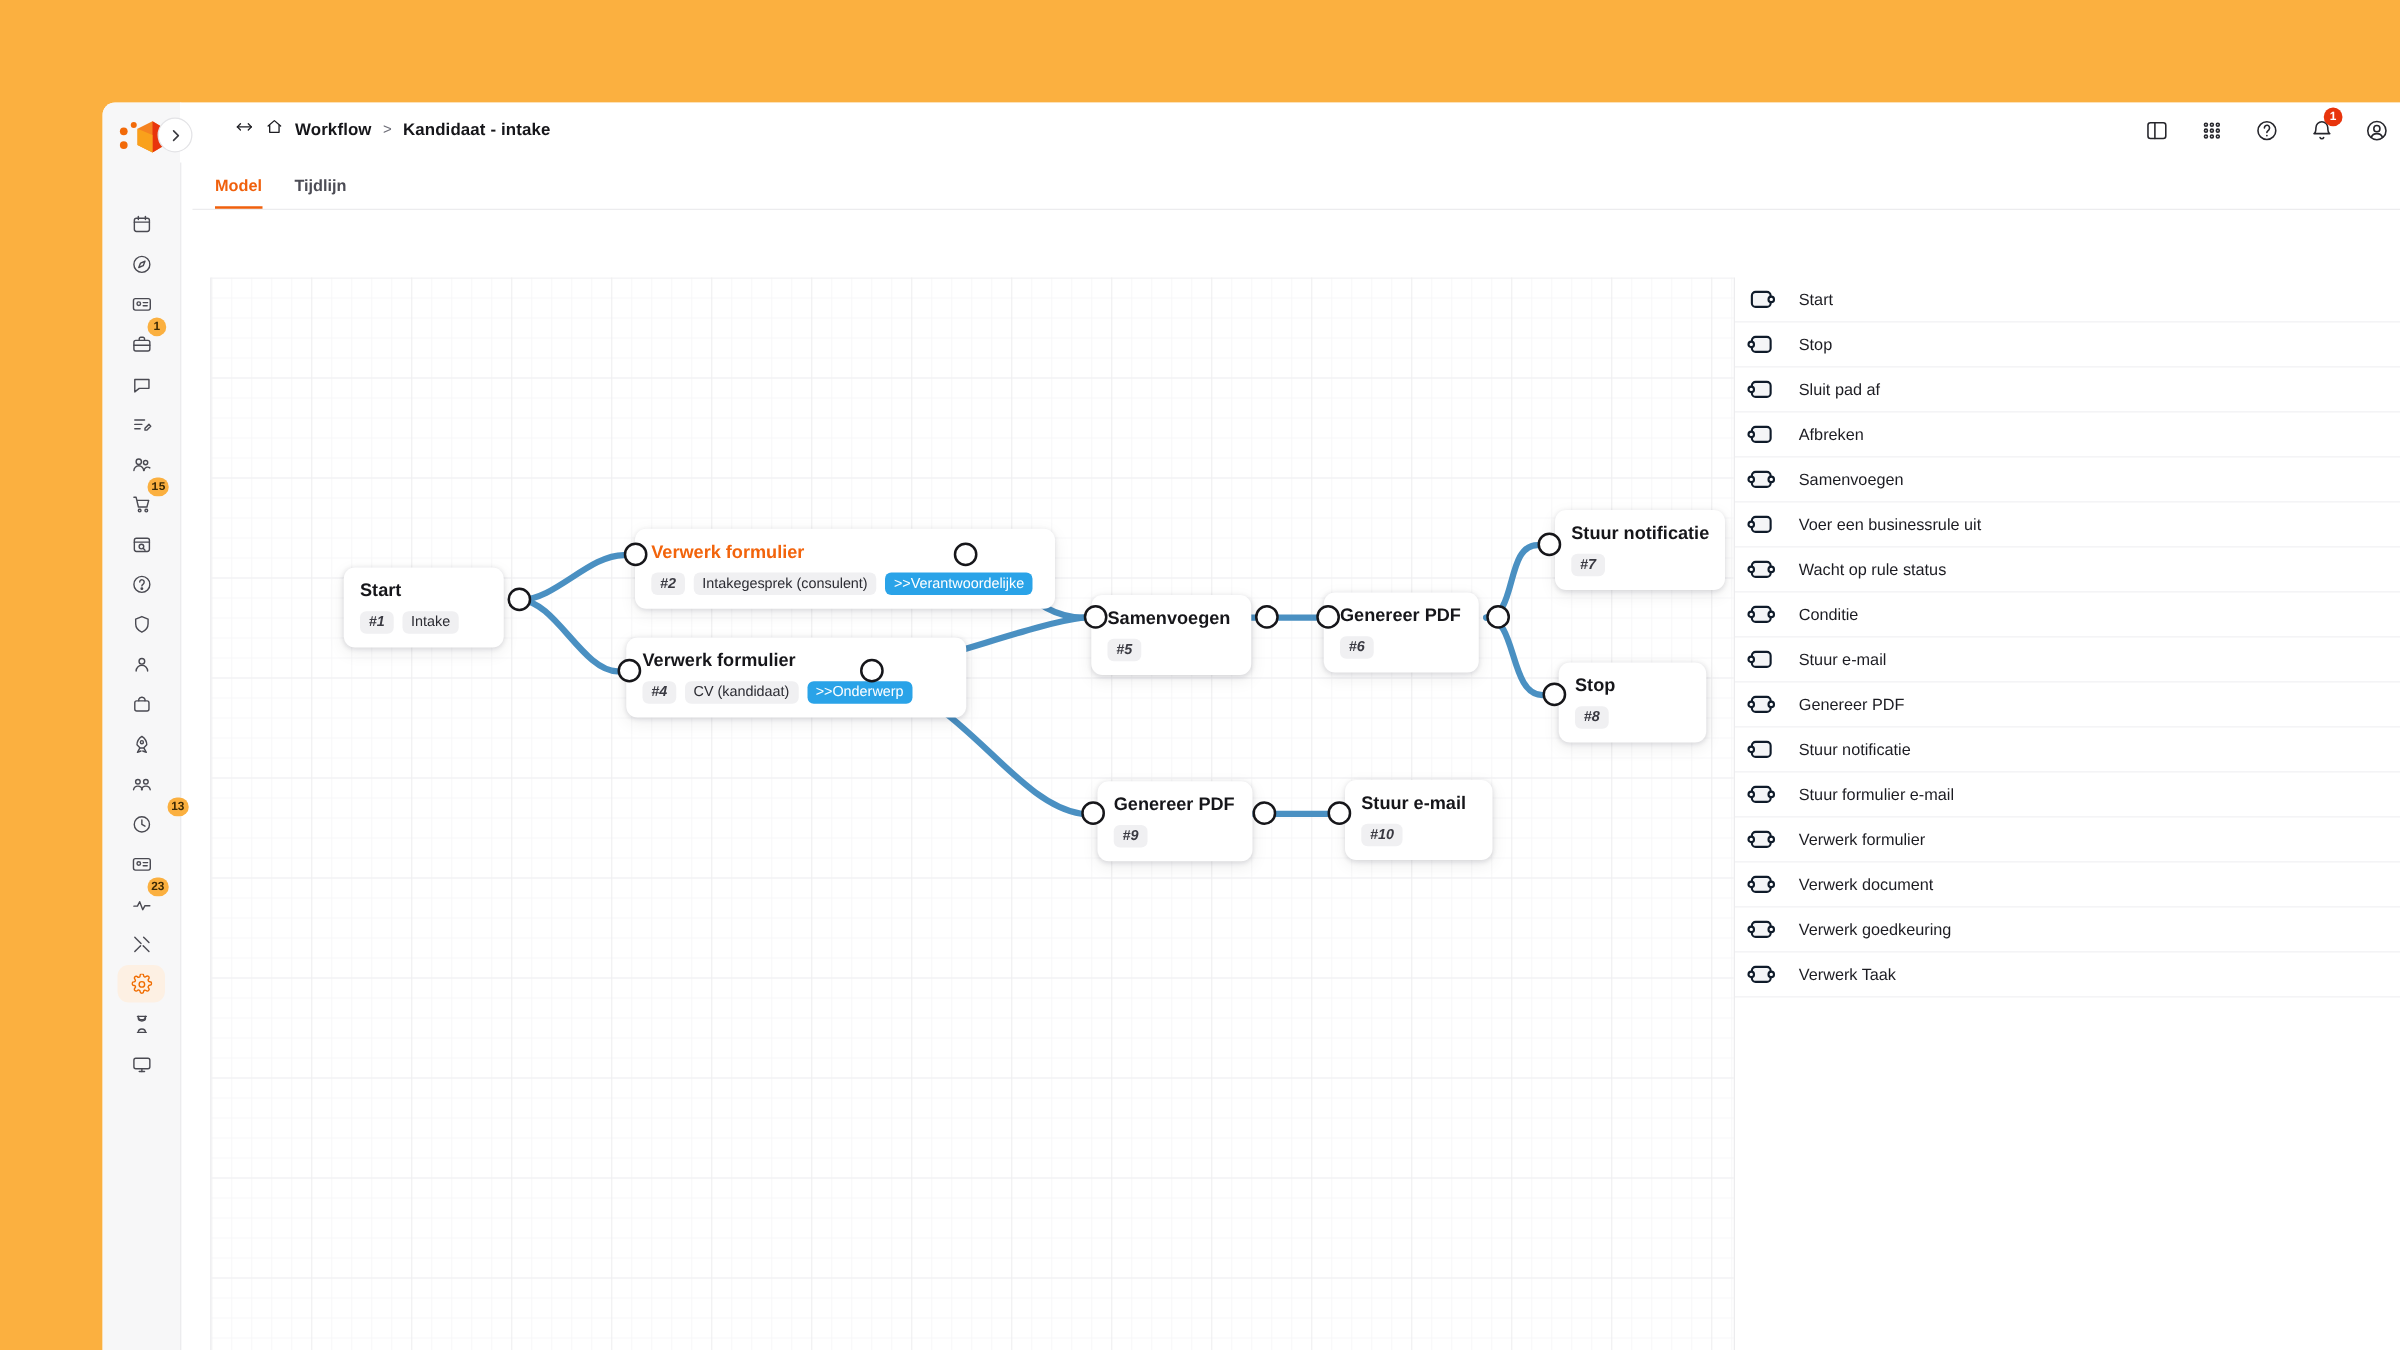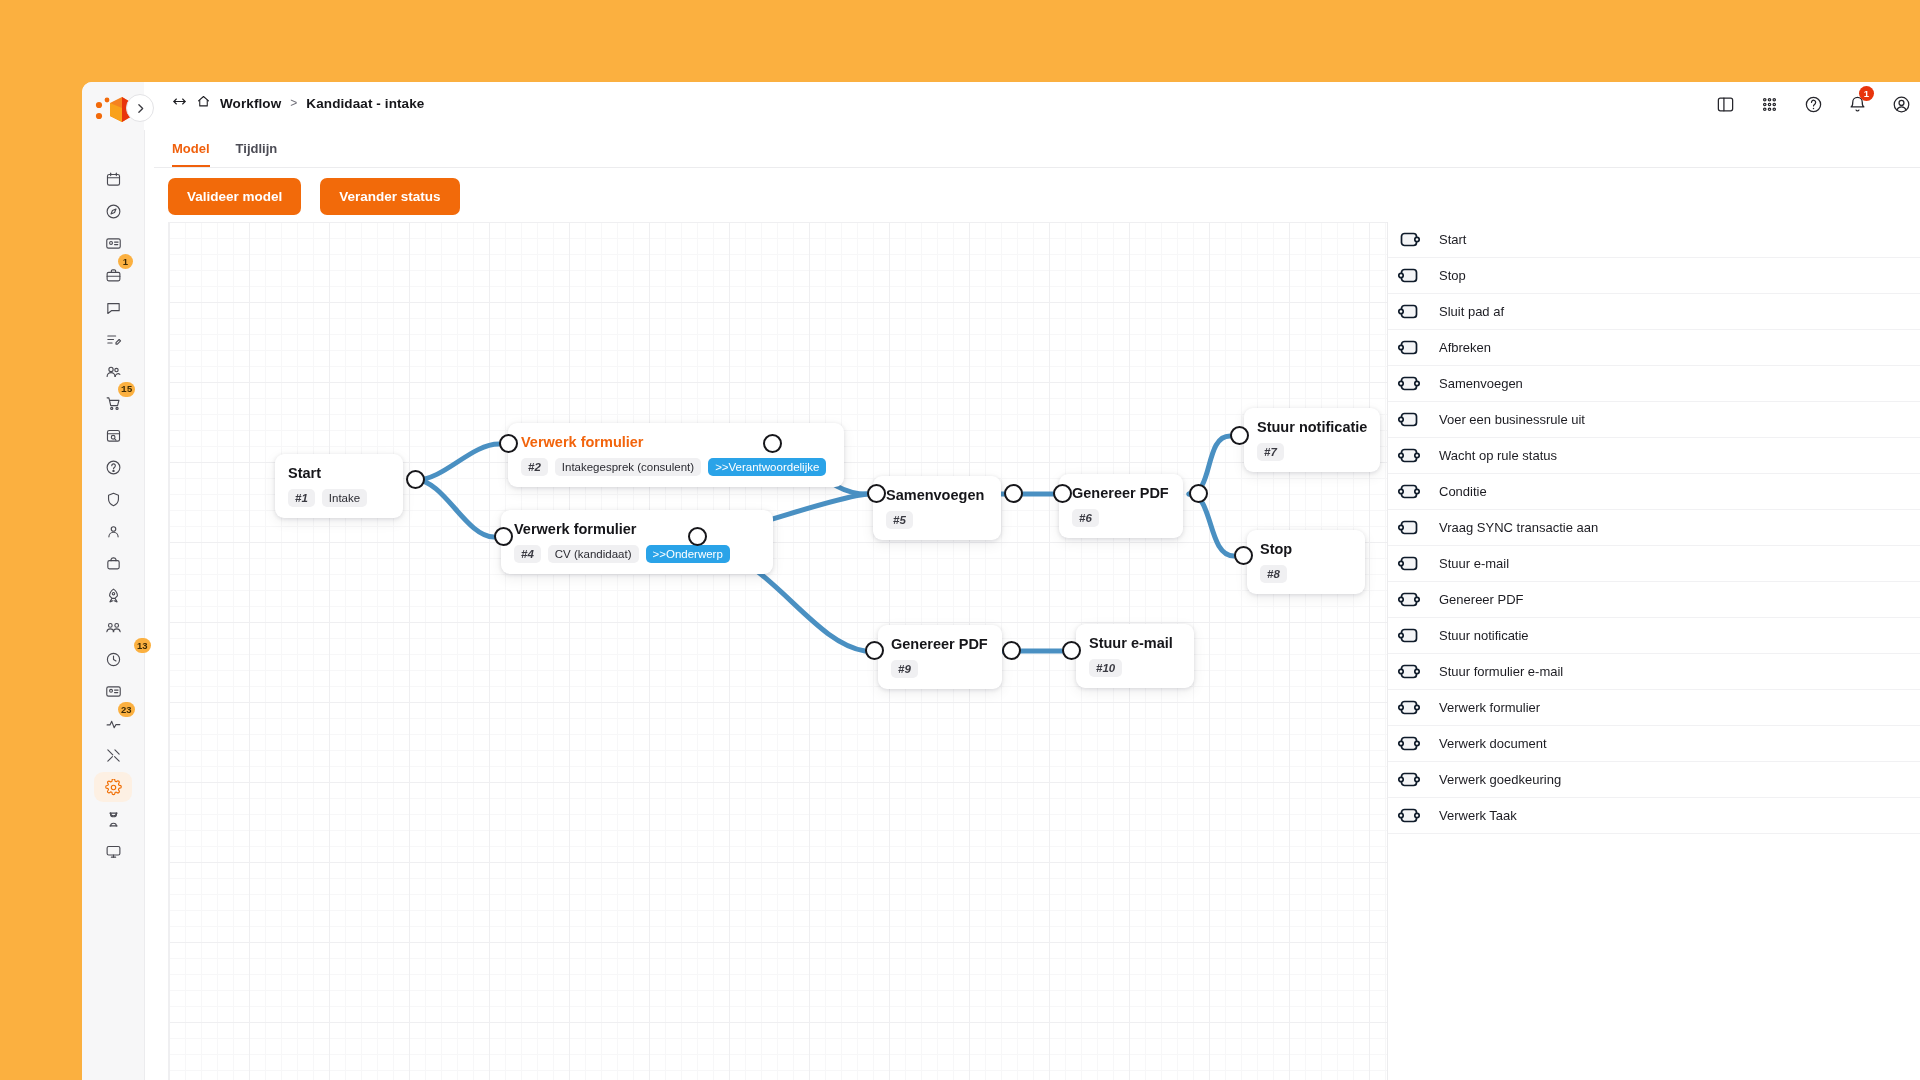--- a/index.html
+++ b/index.html
@@ -13,21 +13,21 @@
   #logo{position:absolute;left:12px;top:10px;width:42px;height:40px;}
   #rail-toggle{position:absolute;left:44px;top:12px;width:26px;height:26px;border-radius:50%;background:#ffffff;border:1px solid #E3E3E6;display:flex;align-items:center;justify-content:center;color:#3b3b41;font-size:13px;z-index:5;}
   .rail-ico{position:absolute;left:12px;width:38px;height:30px;display:flex;align-items:center;justify-content:center;color:#4a4a52;}
   .rail-ico svg{width:17px;height:17px;stroke:#4a4a52;stroke-width:1.6;fill:none;stroke-linecap:round;stroke-linejoin:round;}
   .rail-ico.active{background:#FDF0E3;border-radius:9px;}
   .rail-ico.active svg{stroke:#F06C00;}
   .rail-badge{position:absolute;min-width:15px;height:15px;padding:0 3px;border-radius:8px;background:#FBB040;color:#3d2a05;font-size:9.5px;font-weight:700;display:flex;align-items:center;justify-content:center;box-sizing:border-box;}
 
   
   #header{position:absolute;left:62px;top:0;right:0;height:48px;background:#ffffff;}
-  #crumbs{position:absolute;left:28px;top:12px;display:flex;align-items:center;gap:9px;font-size:13.5px;}
+  #crumbs{position:absolute;left:44px;top:12px;display:flex;align-items:center;gap:9px;font-size:13.5px;}
   #crumbs svg{width:15px;height:15px;stroke:#1d1d22;stroke-width:1.7;fill:none;stroke-linecap:round;stroke-linejoin:round;}
   .crumb{font-weight:700;color:#16161a;font-size:13.5px;letter-spacing:.1px;}
   .crumb-sep{color:#6e6e78;font-size:12px;}
   #hdr-right{position:absolute;right:6px;top:9px;display:flex;align-items:center;gap:18px;}
   .hdr-ico{position:relative;width:26px;height:26px;display:flex;align-items:center;justify-content:center;}
   .hdr-ico svg{width:19px;height:19px;stroke:#26262c;stroke-width:1.6;fill:none;stroke-linecap:round;stroke-linejoin:round;}
   #bell-badge{position:absolute;top:-5px;right:-4px;width:15px;height:15px;border-radius:50%;background:#E8340C;color:#fff;font-size:9.5px;font-weight:700;display:flex;align-items:center;justify-content:center;}
 
   
   #tabs{position:absolute;left:72px;top:48px;right:0;height:38px;border-bottom:1px solid #ECECEE;display:flex;align-items:flex-end;gap:26px;padding-left:18px;box-sizing:border-box;}
@@ -310,24 +310,20 @@
           </svg>
       </div>
     </div>
   </div>
 
   <div id="tabs">
     <div class="tab sel">Model</div>
     <div class="tab">Tijdlijn</div>
   </div>
 
-  <div id="actions">
-    <button class="btn">Valideer model</button>
-    <button class="btn">Verander status</button>
-  </div>
 
   <div id="canvas">
     <svg id="edges" viewBox="0 0 1218 858">
       <g fill="none" stroke="#4A90C2" stroke-width="5" stroke-linecap="round">
         <path d="M247,258 C275,258 302,222 330,222"></path>
         <path d="M247,258 C275,258 297,315 325,315"></path>
         <path d="M590,222 C640,222 650,272 698,272"></path>
         <path d="M519,315 C565,315 650,278 698,272"></path>
         <path d="M519,315 C600,330 640,420 696,429"></path>
         <path d="M747,429 C790,429 860,429 893,429"></path>
@@ -489,29 +485,20 @@
         </span>
         <span class="pal-label">Conditie</span>
       </div>
       <div class="pal-row">
         <span class="pal-ico">
           <svg viewBox="0 0 26 19">
             <rect x="5.5" y="3.5" width="15" height="12" rx="3" fill="#F4F5F7" stroke="#0F1B2A" stroke-width="1.7"></rect>
             <circle cx="5" cy="9.5" r="2.2" fill="#ffffff" stroke="#0F1B2A" stroke-width="1.7"></circle>
           </svg>
         </span>
-        <span class="pal-label">Vraag SYNC transactie aan</span>
-      </div>
-      <div class="pal-row">
-        <span class="pal-ico">
-          <svg viewBox="0 0 26 19">
-            <rect x="5.5" y="3.5" width="15" height="12" rx="3" fill="#F4F5F7" stroke="#0F1B2A" stroke-width="1.7"></rect>
-            <circle cx="5" cy="9.5" r="2.2" fill="#ffffff" stroke="#0F1B2A" stroke-width="1.7"></circle>
-          </svg>
-        </span>
         <span class="pal-label">Stuur e-mail</span>
       </div>
       <div class="pal-row">
         <span class="pal-ico">
           <svg viewBox="0 0 26 19">
             <rect x="5.5" y="3.5" width="15" height="12" rx="3" fill="#F4F5F7" stroke="#0F1B2A" stroke-width="1.7"></rect>
             <circle cx="5" cy="9.5" r="2.2" fill="#ffffff" stroke="#0F1B2A" stroke-width="1.7"></circle>
             <circle cx="21" cy="9.5" r="2.2" fill="#ffffff" stroke="#0F1B2A" stroke-width="1.7"></circle>
           </svg>
         </span>

